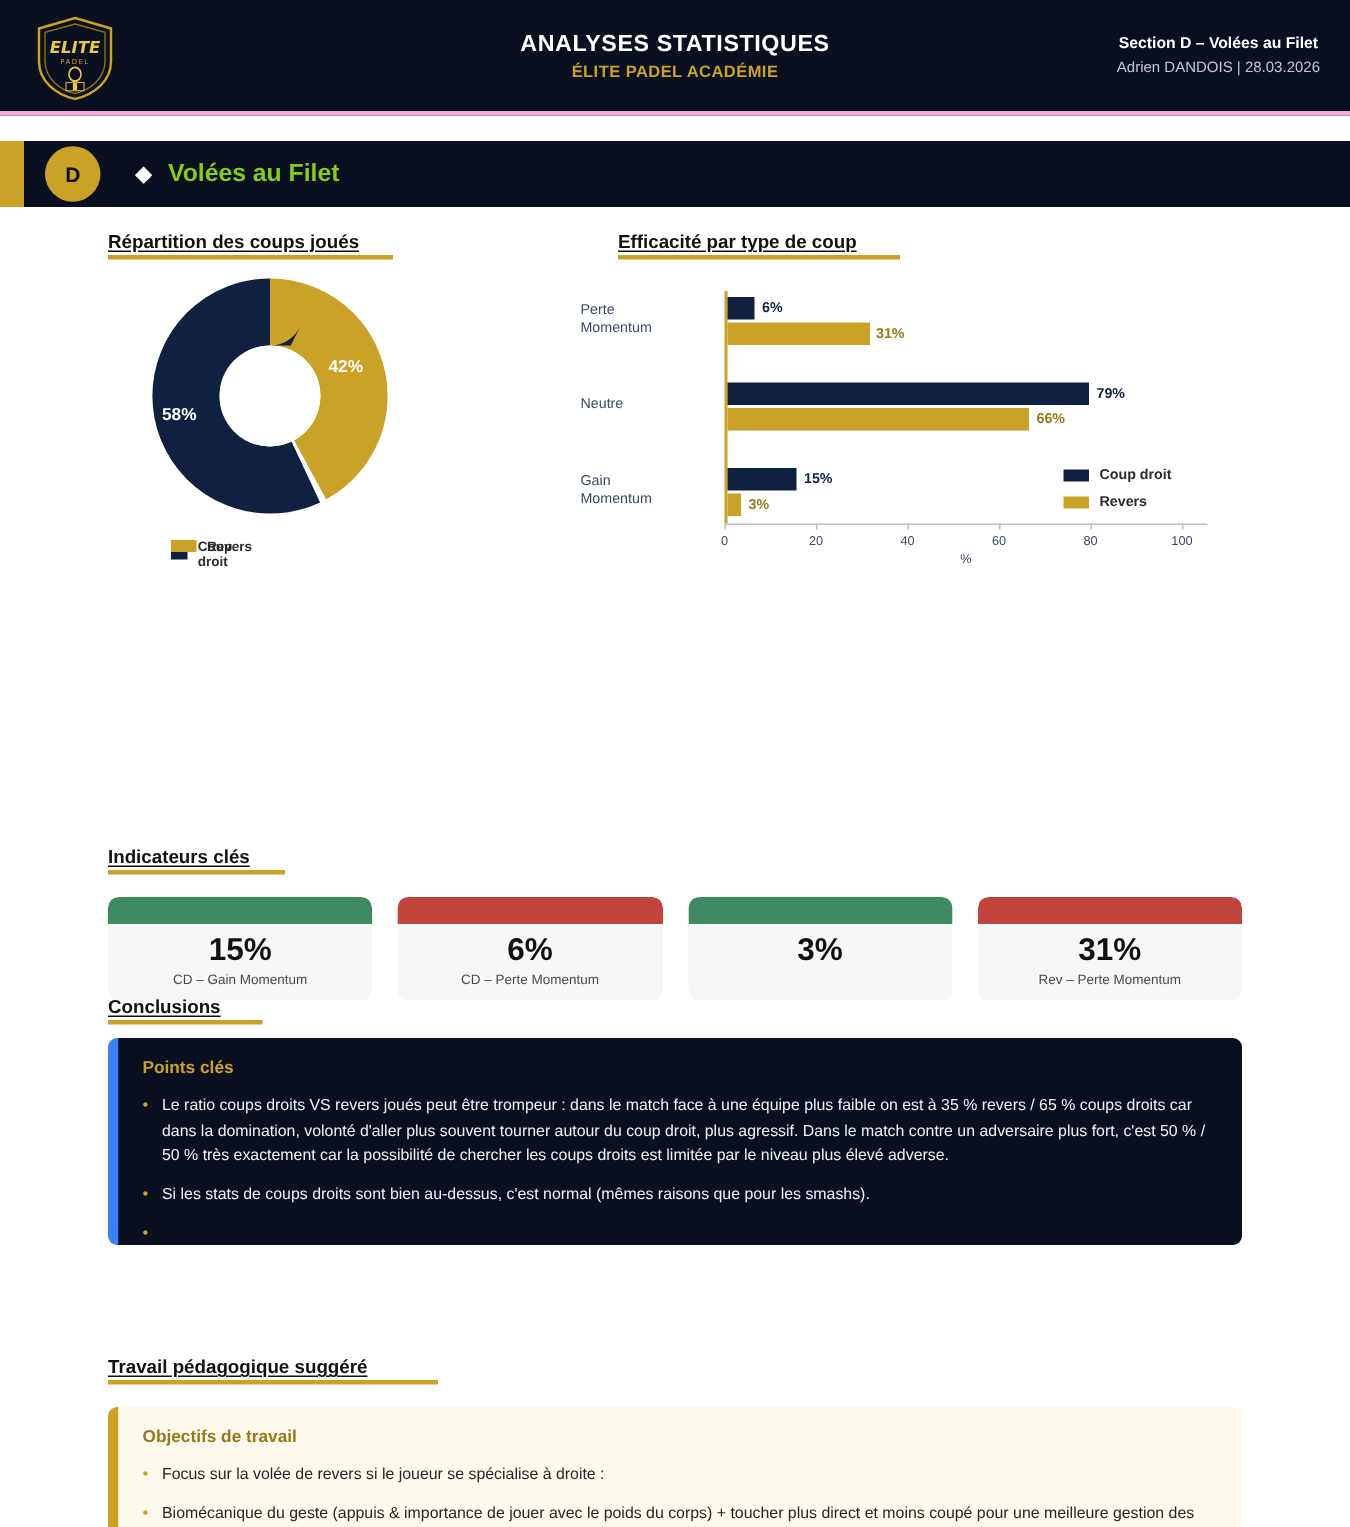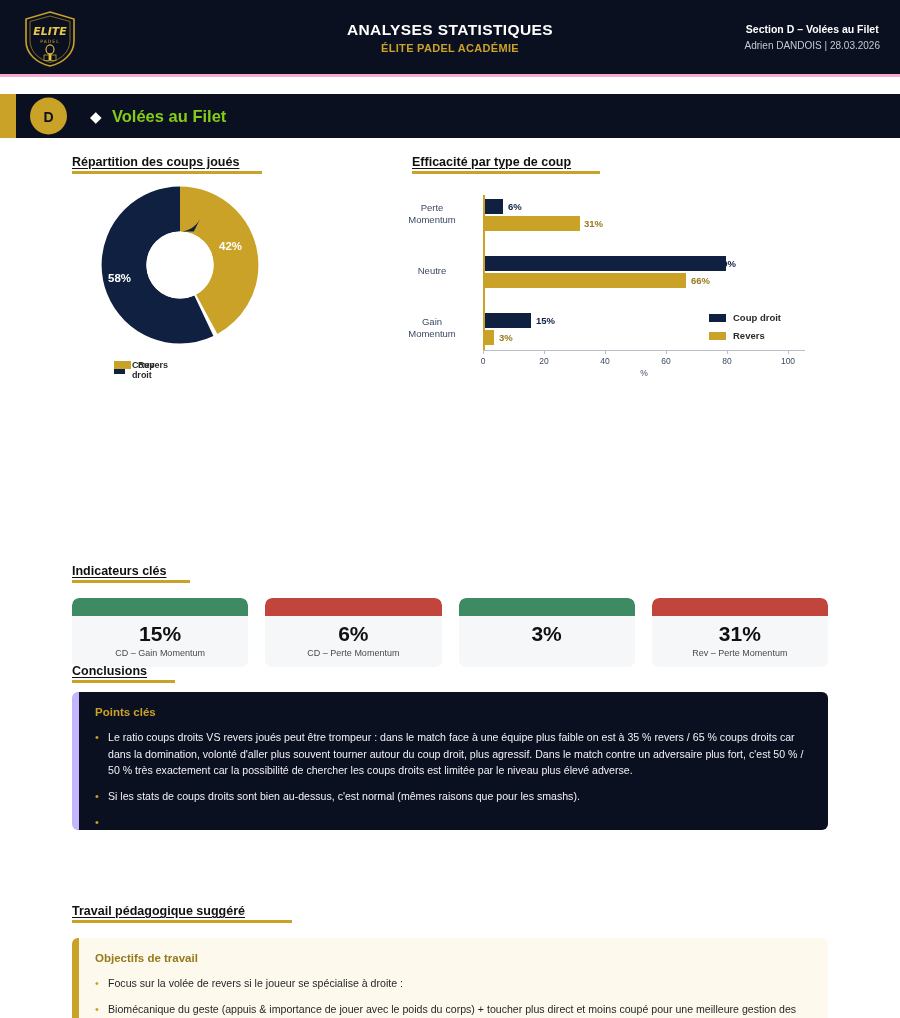--- a/index.html
+++ b/index.html
@@ -213,21 +213,21 @@
     font-weight: bold;
     white-space: nowrap;
     line-height: 15px;
   }
   .bc-val.cd { color: #0f2040; }
   .bc-val.rv { color: #96791b; }
   .bc-cat {
     position: absolute;
     right: 100%;
     margin-right: 8px;
-    text-align: center;
+    text-align: left;
     font-size: 9.5px;
     color: #3c4a63;
     line-height: 12px;
     width: 90px;
   }
   .bc-axis {
     position: absolute;
     left: 71px; top: 165px;
     width: 322px; height: 1px;
     background: #b9bec9;
@@ -290,21 +290,21 @@
     padding: 3px 0 9px 0;
   }
 
   
   .concl-head { position: absolute; left: 72px; top: 512px; text-align: right; }
   .panel-dark {
     position: absolute;
     left: 72px; top: 540px;
     width: 756px;
     background: #0b1020;
-    border-left: 7px solid #c4b5fd;
+    border-left: 7px solid #3b82f6;
     border-radius: 6px;
     padding: 14px 16px 16px 16px;
   }
   .panel-dark h4 {
     margin: 0 0 11px 0;
     color: #c9a227;
     font-size: 11.5px;
     font-weight: bold;
   }
   .panel-dark .bullet {
@@ -444,21 +444,21 @@
               <div class="bc-val cd" style="top:0;left:23px">6%</div>
               <div class="bc-bar rv" style="top:17px;width:94.6px"></div>
               <div class="bc-val rv" style="top:17px;left:99px">31%</div>
             </div>
 
             <div class="bc-group" style="top:61px;height:36px">
               <div class="bc-cat" style="top:9px">
                 <div>Neutre</div>
               </div>
               <div class="bc-bar cd" style="top:0;width:241px"></div>
-              <div class="bc-val cd" style="top:0;left:232px">79%</div>
+              <div class="bc-val cd" style="top:0;left:246px">79%</div>
               <div class="bc-bar rv" style="top:17px;width:201px"></div>
               <div class="bc-val rv" style="top:17px;left:206px">66%</div>
             </div>
 
             <div class="bc-group" style="top:118px;height:36px">
               <div class="bc-cat" style="top:3px">
                 <div>Gain</div>
                 <div>Momentum</div>
               </div>
               <div class="bc-bar cd" style="top:0;width:45.8px"></div>

